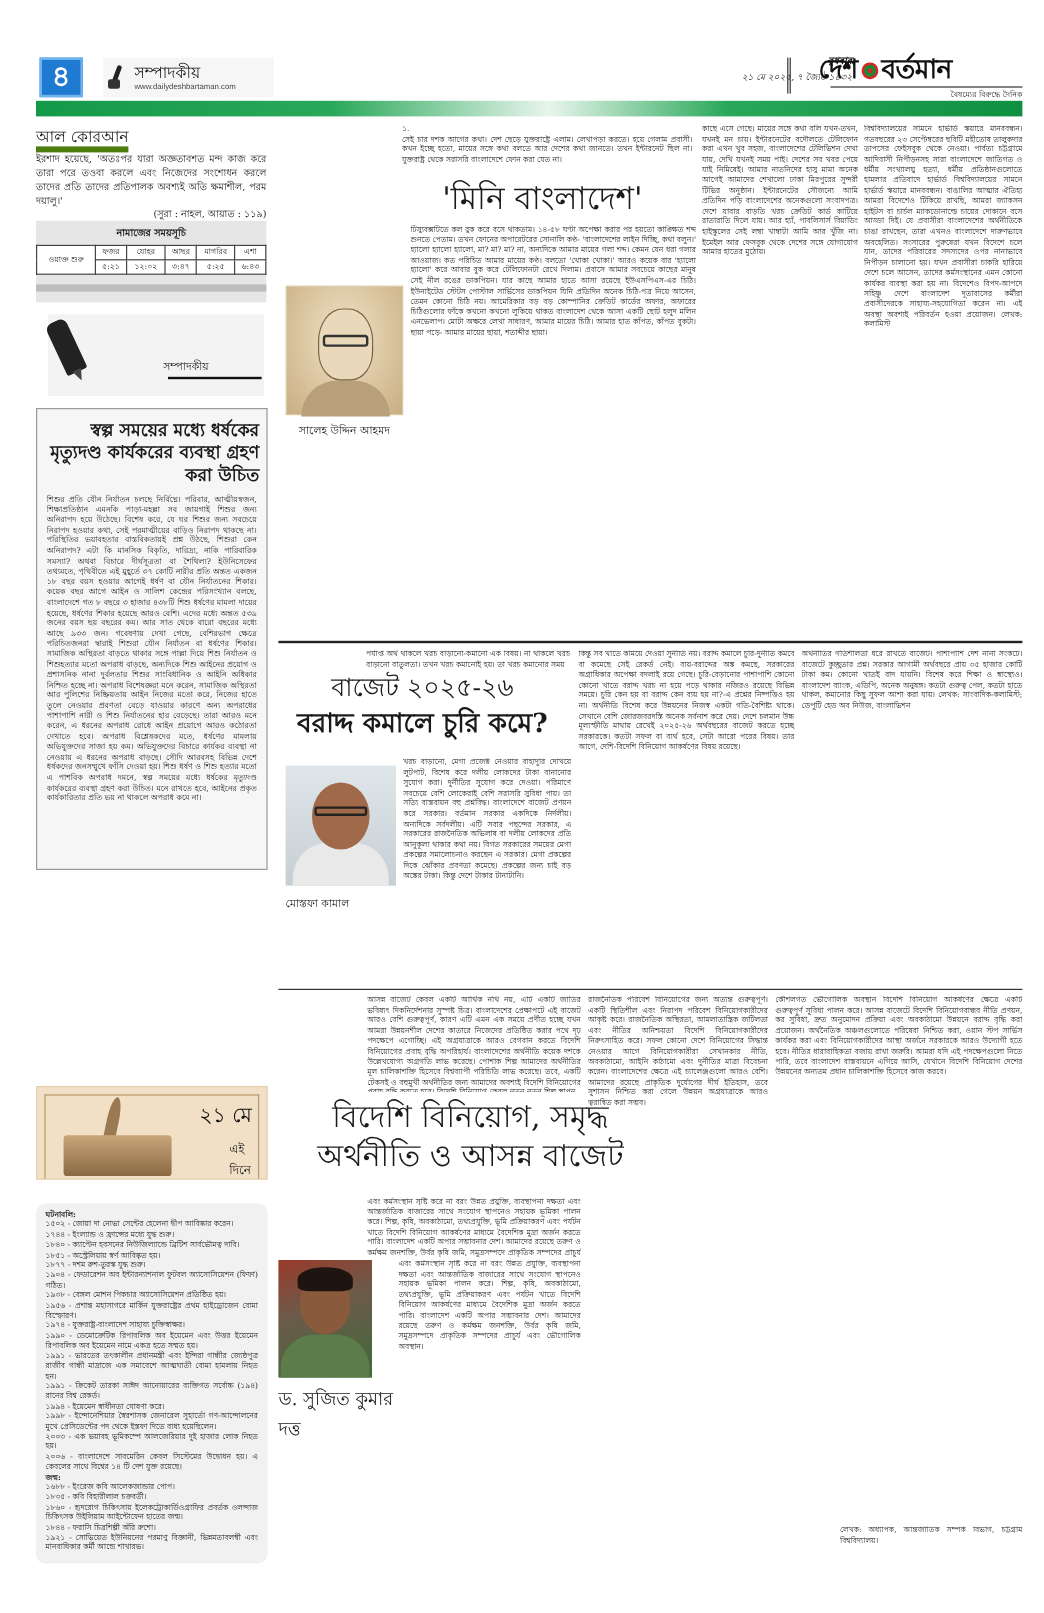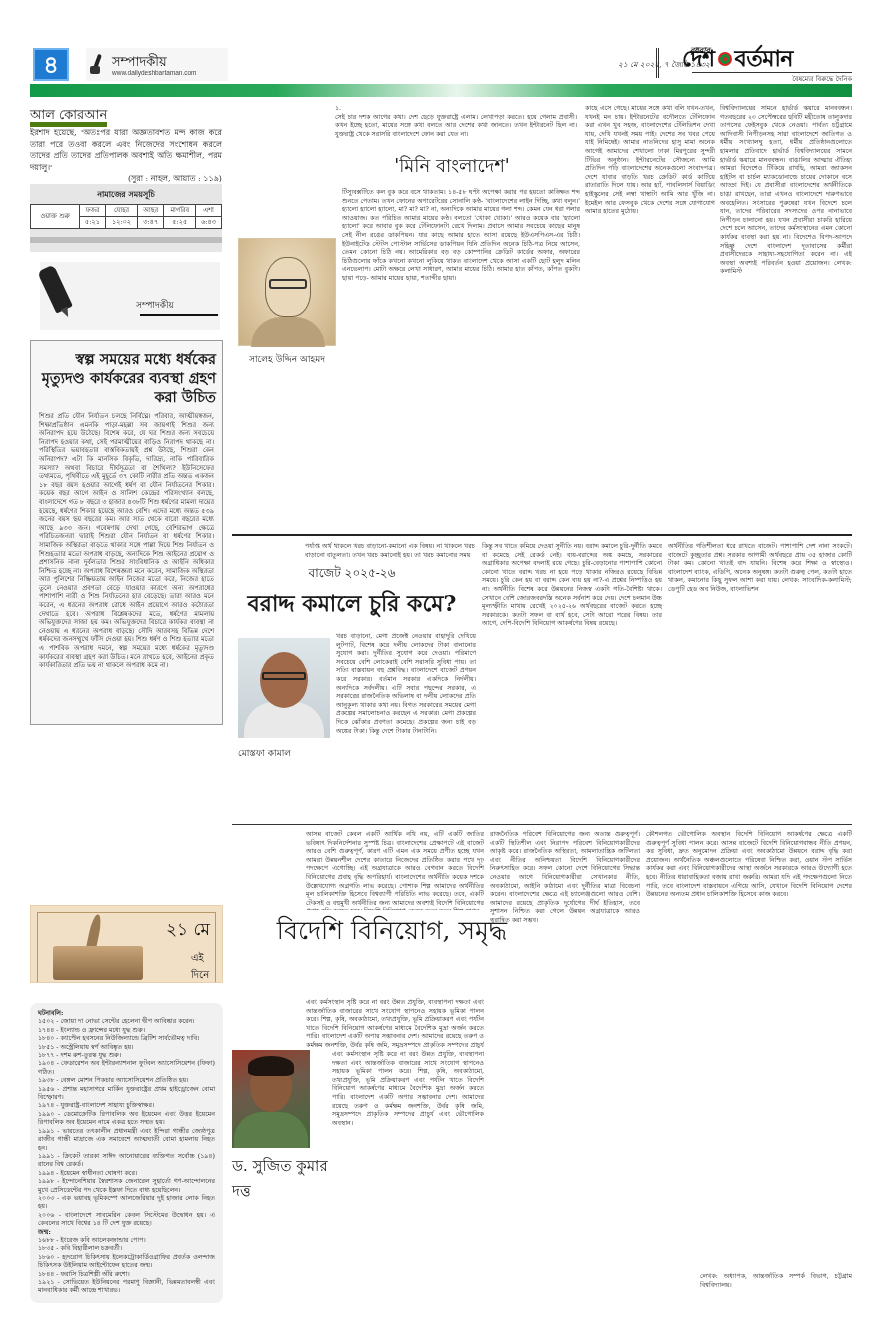--- a/index.html
+++ b/index.html
@@ -57,33 +57,33 @@
   .day-box .sub { position: absolute; left: 160px; top: 44px; font-size: 10px; font-family: "DejaVu Serif", serif; color: #111; }
 
   .events { position: absolute; left: 30px; top: 1003px; width: 193px; height: 300px; background: #f1f1f1; border-radius: 8px; padding: 6px 8px; font-size: 6.3px; line-height: 8.4px; font-family: "DejaVu Serif", serif; }
   .events .h { font-weight: bold; }
   .events .row { text-align: justify; }
 
   
   .art1-body-top { position: absolute; left: 335px; top: 104px; width: 242px; font-size: 6.3px; line-height: 8.6px; font-family: "DejaVu Serif", serif; text-align: justify; }
   .art1-headline { position: absolute; left: 232px; top: 150px; width: 360px; font-family: "DejaVu Serif", serif; text-align: center; }
   .art1-headline .l1 { font-size: 26px; line-height: 34px; text-align: left; padding-left: 8px; }
-  .art1-headline .l2 { font-size: 18px; line-height: 32px; padding-left: 80px; }
+  .art1-headline .l2 { font-size: 26px; line-height: 32px; padding-left: 80px; }
   .art1-photo { position: absolute; left: 238px; top: 238px; width: 98px; height: 108px; background: radial-gradient(ellipse at 50% 40%, #efe2c6 0%, #d9c39d 60%, #c8ae83 100%); border: 1px solid #d8c5a2; }
   .art1-photo .face { position: absolute; left: 26px; top: 18px; width: 46px; height: 60px; border-radius: 45% 45% 40% 40%; background: #e9d9ba; border: 1px solid #7a6548; }
   .art1-photo .glasses { position: absolute; left: 30px; top: 40px; width: 38px; height: 10px; border: 2px solid #333; border-radius: 3px; }
   .art1-photo .body { position: absolute; left: 12px; top: 78px; width: 74px; height: 30px; background: #b8a07a; border-radius: 30px 30px 0 0; }
   .art1-author { position: absolute; left: 238px; top: 352px; width: 98px; text-align: center; font-size: 9px; font-family: "DejaVu Serif", serif; }
   .cols { position: absolute; font-size: 6.3px; line-height: 8.6px; font-family: "DejaVu Serif", serif; text-align: justify; overflow: hidden; color: #1a1a1a; }
 
   .hr-thick { position: absolute; left: 232px; top: 534px; width: 620px; height: 2px; background: #222; }
 
   
   .art2-headline { position: absolute; left: 232px; top: 560px; width: 240px; text-align: center; font-family: "DejaVu Serif", serif; }
-  .art2-headline .l1 { font-size: 12px; line-height: 26px; }
+  .art2-headline .l1 { font-size: 21px; line-height: 26px; }
   .art2-headline .l2 { font-size: 22px; line-height: 34px; font-weight: bold; }
   .art2-photo { position: absolute; left: 238px; top: 638px; width: 92px; height: 100px; background: linear-gradient(#dfe6ea, #c6cfd4); }
   .art2-photo .head { position: absolute; left: 22px; top: 14px; width: 48px; height: 56px; border-radius: 50%; background: #a06a4a; }
   .art2-photo .glasses { position: absolute; left: 24px; top: 34px; width: 44px; height: 8px; border: 2px solid #222; border-radius: 2px; }
   .art2-photo .body { position: absolute; left: 6px; top: 64px; width: 80px; height: 36px; background: #e9e9e9; border-radius: 30px 30px 0 0; }
   .art2-author { position: absolute; left: 238px; top: 746px; width: 92px; text-align: left; font-size: 9px; font-family: "DejaVu Serif", serif; }
   .hr-thin { position: absolute; left: 232px; top: 824px; width: 620px; height: 1px; background: #333; }
 
   
   .art3-headline { position: absolute; left: 232px; top: 914px; width: 320px; text-align: center; font-family: "DejaVu Serif", serif; }
@@ -228,20 +228,21 @@
 <div class="art2-author">মোস্তফা কামাল</div>
 <div class="cols" style="left:336px; top:632px; width:140px; height:186px;">খরচ বাড়ানো, মেগা প্রজেক্ট নেওয়ার বাহাদুরি দেখিয়ে লুটপাট, বিশেষ করে দলীয় লোকদের টাকা বানানোর সুযোগ করা। দুর্নীতির সুযোগ করে দেওয়া। পরিমাণে সবচেয়ে বেশি লোকেরাই বেশি সরাসরি সুবিধা পায়। তা সত্যি বাস্তবায়ন বহু প্রশ্নবিদ্ধ। বাংলাদেশে বাজেট প্রণয়ন করে সরকার। বর্তমান সরকার একদিকে নির্দলীয়। অন্যদিকে সর্বদলীয়। এটি সবার পছন্দের সরকার, এ সরকারের রাজনৈতিক অভিলাষ বা দলীয় লোকদের প্রতি আনুকূল্য থাকার কথা নয়। বিগত সরকারের সময়ের মেগা প্রকল্পের সমালোচনাও করছেন এ সরকার। মেগা প্রকল্পের দিকে ঝোঁকার প্রবণতা কমেছে। প্রকল্পের জন্য চাই বড় অঙ্কের টাকা। কিন্তু দেশে টাকার টানাটানি।</div>
 <div class="cols" style="left:482px; top:542px; width:180px; height:276px;">কিন্তু সব খাতে কমিয়ে দেওয়া সুনীতি নয়। বরাদ্দ কমালে চুরি-দুর্নীতি কমবে বা কমেছে সেই রেকর্ড নেই। ব্যয়-বরাদ্দের অঙ্ক কমছে, সরকারের অগ্রাধিকার অপেক্ষা বদলাই রয়ে গেছে। চুরি-বেড়ানোর পাশাপাশি কোনো কোনো খাতে বরাদ্দ খরচ না হয়ে পড়ে থাকার নজিরও রয়েছে বিভিন্ন সময়ে। চুরি কেন হয় বা বরাদ্দ কেন ব্যয় হয় না?-এ প্রশ্নের নিষ্পত্তিও হয় না। অর্থনীতি বিশেষ করে উন্নয়নের নিজস্ব একটা গতি-বৈশিষ্ট্য থাকে। সেখানে বেশি জোরজবরদস্তি অনেক সর্বনাশ করে দেয়। দেশে চলমান উচ্চ মূল্যস্ফীতি মাথায় রেখেই ২০২৫-২৬ অর্থবছরের বাজেট করতে হচ্ছে সরকারকে। কতটা সফল বা ব্যর্থ হবে, সেটা আরো পরের বিষয়। তার আগে, দেশি-বিদেশি বিনিয়োগ আকর্ষণের বিষয় রয়েছে।</div>
 <div class="cols" style="left:668px; top:542px; width:184px; height:276px;">অর্থনীতির গতিশীলতা ধরে রাখতে বাজেট। পাশাপাশি দেশ নানা সংকটে। বাজেটে কুচ্ছ্রতার প্রশ্ন। সরকার আগামী অর্থবছরে প্রায় ৩৫ হাজার কোটি টাকা কম। কোনো খাতই বাদ যায়নি। বিশেষ করে শিক্ষা ও স্বাস্থ্যেও। বাংলাদেশ ব্যাংক, এডিপি, অনেক অনুষঙ্গ। কতটা গুরুত্ব পেল, কতটা হাতে থাকল, কমানোর কিছু সুফল আশা করা যায়। লেখক: সাংবাদিক-কলামিস্ট; ডেপুটি হেড অব নিউজ, বাংলাভিশন</div>
 
 <div class="hr-thin"></div>
 
 <div class="cols" style="left:306px; top:830px; width:178px; height:80px;">আসন্ন বাজেট কেবল একটি আর্থিক নথি নয়, এটি একটি জাতির ভবিষ্যৎ দিকনির্দেশনার সুস্পষ্ট চিত্র। বাংলাদেশের প্রেক্ষাপটে এই বাজেট আরও বেশি গুরুত্বপূর্ণ, কারণ এটি এমন এক সময়ে প্রণীত হচ্ছে যখন আমরা উন্নয়নশীল দেশের কাতারে নিজেদের প্রতিষ্ঠিত করার পথে দৃঢ় পদক্ষেপে এগোচ্ছি। এই অগ্রযাত্রাকে আরও বেগবান করতে বিদেশি বিনিয়োগের প্রবাহ বৃদ্ধি অপরিহার্য। বাংলাদেশের অর্থনীতি কয়েক দশকে উল্লেখযোগ্য অগ্রগতি লাভ করেছে। পোশাক শিল্প আমাদের অর্থনীতির মূল চালিকাশক্তি হিসেবে বিশ্বব্যাপী পরিচিতি লাভ করেছে। তবে, একটি টেকসই ও বহুমুখী অর্থনীতির জন্য আমাদের অবশ্যই বিদেশি বিনিয়োগের প্রবাহ বৃদ্ধি করতে হবে। বিদেশি বিনিয়োগ কেবল নতুন নতুন শিল্প স্থাপন</div>
 <div class="art3-headline">
   <div class="l1">বিদেশি বিনিয়োগ, সমৃদ্ধ</div>
+  <div class="l2">অর্থনীতি ও আসন্ন বাজেট</div>
 </div>
 <div class="cols" style="left:306px; top:998px; width:178px; height:50px;">এবং কর্মসংস্থান সৃষ্টি করে না বরং উন্নত প্রযুক্তি, ব্যবস্থাপনা দক্ষতা এবং আন্তর্জাতিক বাজারের সাথে সংযোগ স্থাপনেও সহায়ক ভূমিকা পালন করে। শিল্প, কৃষি, অবকাঠামো, তথ্যপ্রযুক্তি, ভূমি প্রক্রিয়াকরণ এবং পর্যটন খাতে বিদেশি বিনিয়োগ আকর্ষণের মাধ্যমে বৈদেশিক মুদ্রা অর্জন করতে পারি। বাংলাদেশ একটি অপার সম্ভাবনার দেশ। আমাদের রয়েছে তরুণ ও কর্মক্ষম জনশক্তি, উর্বর কৃষি জমি, সমুদ্রসম্পদে প্রাকৃতিক সম্পদের প্রাচুর্য এবং ভৌগোলিক অবস্থান।</div>
 <div class="art3-photo">
   <div class="body"></div>
     <div class="head"></div>
     <div class="hair"></div>
 </div>
 <div class="art3-author">ড. সুজিত কুমার দত্ত</div>
 <div class="cols" style="left:332px; top:1050px; width:152px; height:290px;">এবং কর্মসংস্থান সৃষ্টি করে না বরং উন্নত প্রযুক্তি, ব্যবস্থাপনা দক্ষতা এবং আন্তর্জাতিক বাজারের সাথে সংযোগ স্থাপনেও সহায়ক ভূমিকা পালন করে। শিল্প, কৃষি, অবকাঠামো, তথ্যপ্রযুক্তি, ভূমি প্রক্রিয়াকরণ এবং পর্যটন খাতে বিদেশি বিনিয়োগ আকর্ষণের মাধ্যমে বৈদেশিক মুদ্রা অর্জন করতে পারি। বাংলাদেশ একটি অপার সম্ভাবনার দেশ। আমাদের রয়েছে তরুণ ও কর্মক্ষম জনশক্তি, উর্বর কৃষি জমি, সমুদ্রসম্পদে প্রাকৃতিক সম্পদের প্রাচুর্য এবং ভৌগোলিক অবস্থান।</div>
 <div class="cols" style="left:490px; top:830px; width:150px; height:510px;">রাজনৈতিক পরিবেশ বিনিয়োগের জন্য অত্যন্ত গুরুত্বপূর্ণ। একটি স্থিতিশীল এবং নিরাপদ পরিবেশ বিনিয়োগকারীদের আকৃষ্ট করে। রাজনৈতিক অস্থিরতা, আমলাতান্ত্রিক জটিলতা এবং নীতির অনিশ্চয়তা বিদেশি বিনিয়োগকারীদের নিরুৎসাহিত করে। সফল কোনো দেশে বিনিয়োগের সিদ্ধান্ত নেওয়ার আগে বিনিয়োগকারীরা সেখানকার নীতি, অবকাঠামো, আইনি কাঠামো এবং দুর্নীতির মাত্রা বিবেচনা করেন। বাংলাদেশের ক্ষেত্রে এই চ্যালেঞ্জগুলো আরও বেশি। আমাদের রয়েছে প্রাকৃতিক দুর্যোগের দীর্ঘ ইতিহাস, তবে সুশাসন নিশ্চিত করা গেলে উন্নয়ন অগ্রযাত্রাকে আরও ত্বরান্বিত করা সম্ভব।</div>

